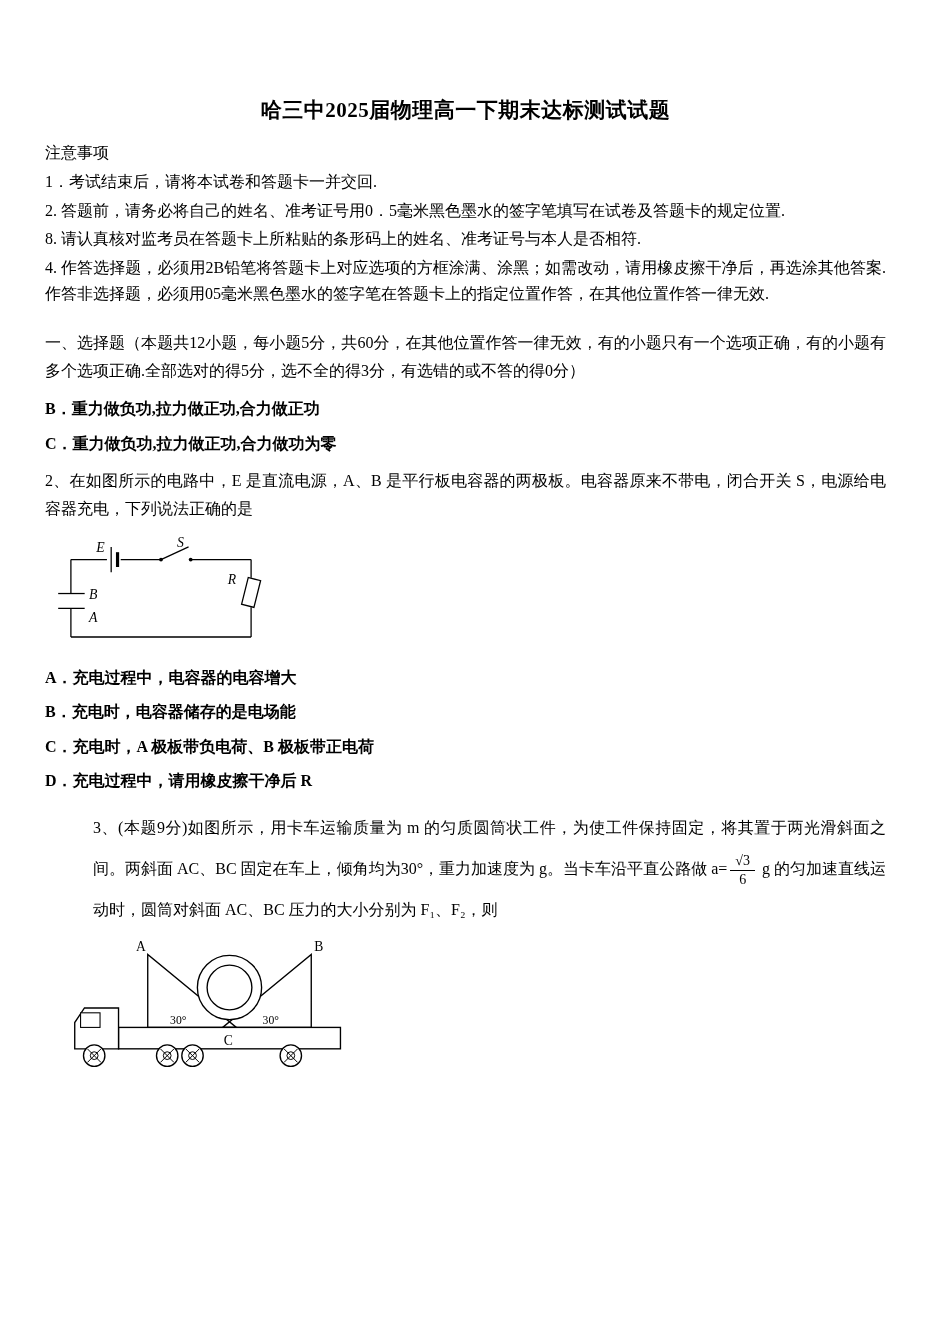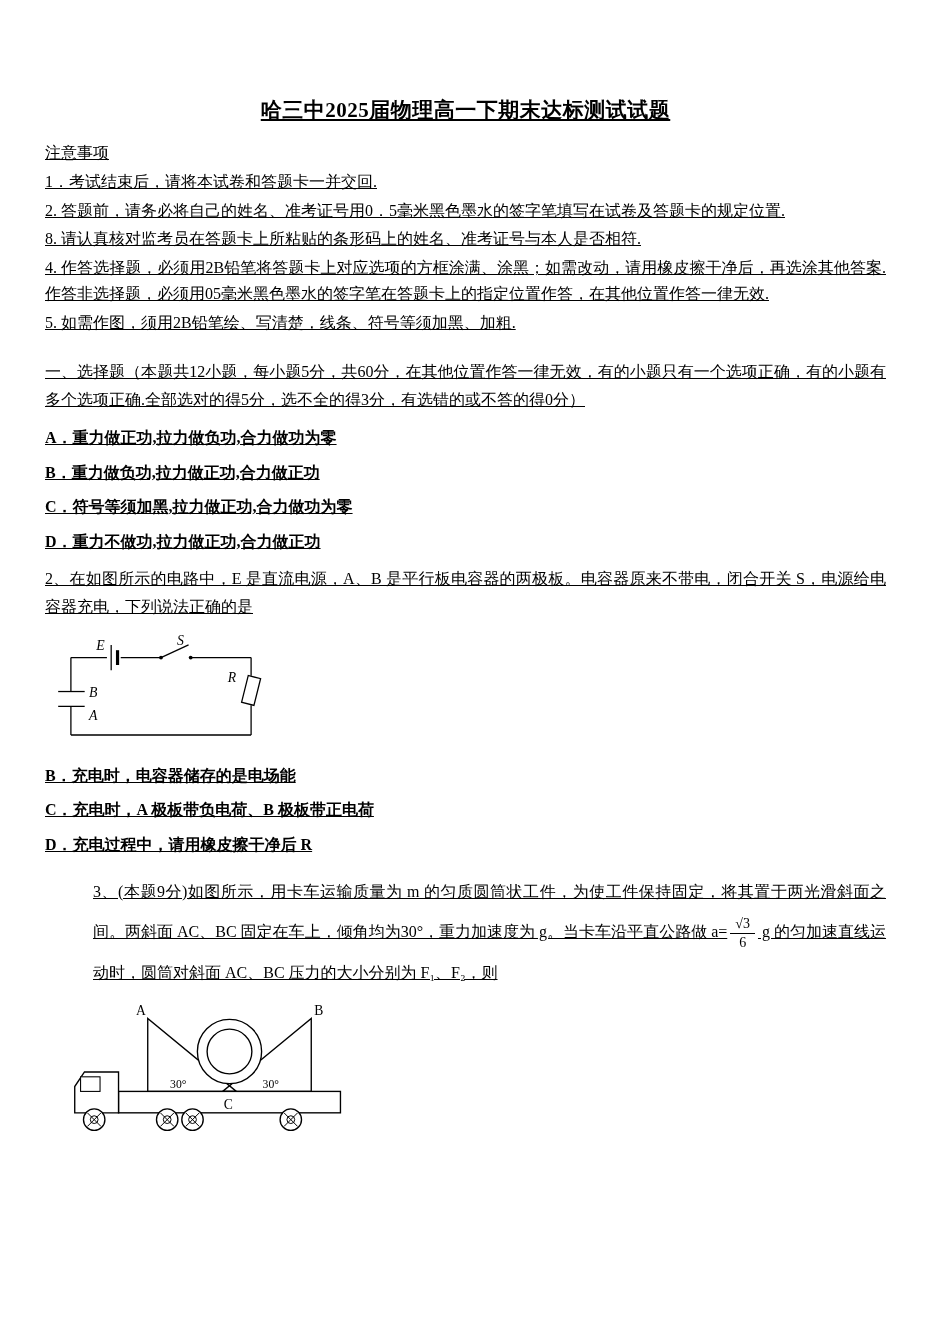--- a/index.html
+++ b/index.html
@@ -3,21 +3,21 @@
 <meta charset="utf-8">
 <style>
   * { box-sizing: border-box; }
   html,body { margin:0; padding:0; background:#fff; }
   body {
     width:950px; height:1344px; overflow:hidden;
     color:#000;
     font-family:"Liberation Serif","DejaVu Serif",serif;
     font-size:16px;
   }
-  .page { padding:96px 64px 0 45px;text-decoration:underline; }
+  .page { padding:96px 64px 0 45px; }
   h1.title {
     font-size:21px; font-weight:700; text-align:center;
     margin:0 0 16px 0; letter-spacing:0.5px;
   }
   p { margin:0; text-align:justify; }
   .notice-head { margin:2px 0 1px 0; line-height:1.6; }
   .line { margin:3px 0; line-height:1.62; }
   .section-head { margin:22px 0 8px 0; line-height:1.75; }
   .stem { margin:12px 0 2px 0; line-height:1.7; }
   .option { margin:13px 0; font-weight:700; line-height:1.35; }
@@ -39,29 +39,26 @@
 <div class="page">
 
   <h1 class="title">哈三中2025届物理高一下期末达标测试试题</h1>
 
   <div>
     <p class="notice-head">注意事项</p>
     <p class="line">1．考试结束后，请将本试卷和答题卡一并交回.</p>
     <p class="line">2. 答题前，请务必将自己的姓名、准考证号用0．5毫米黑色墨水的签字笔填写在试卷及答题卡的规定位置.</p>
     <p class="line">8. 请认真核对监考员在答题卡上所粘贴的条形码上的姓名、准考证号与本人是否相符.</p>
     <p class="line">4. 作答选择题，必须用2B铅笔将答题卡上对应选项的方框涂满、涂黑；如需改动，请用橡皮擦干净后，再选涂其他答案. 作答非选择题，必须用05毫米黑色墨水的签字笔在答题卡上的指定位置作答，在其他位置作答一律无效.</p>
-    <p class="line">5. 如需作图，须用2B铅笔绘、写清楚，线条、符号等须加黑、加粗.</p>
   </div>
 
   <p class="section-head">一、选择题（本题共12小题，每小题5分，共60分，在其他位置作答一律无效，有的小题只有一个选项正确，有的小题有多个选项正确.全部选对的得5分，选不全的得3分，有选错的或不答的得0分）</p>
 
-  <p class="option">A．重力做正功,拉力做负功,合力做功为零</p>
   <p class="option">B．重力做负功,拉力做正功,合力做正功</p>
-  <p class="option">C．符号等须加黑,拉力做正功,合力做功为零</p>
-  <p class="option">D．重力不做功,拉力做正功,合力做正功</p>
+  <p class="option">C．重力做负功,拉力做正功,合力做功为零</p>
 
   <p class="stem">2、在如图所示的电路中，E 是直流电源，A、B 是平行板电容器的两极板。电容器原来不带电，闭合开关 S，电源给电容器充电，下列说法正确的是</p>
 
   <div class="figure">
     <svg width="212" height="114" viewBox="0 0 200 107">
       <g stroke="#000" stroke-width="1.2" fill="none">
         <path d="M15,22 H49 M62,22 H100 M128,22 H185 M185,22 V39 M185,67 V95 M185,95 H15 M15,95 V68 M15,54 V22"></path>
         <g>
           <line x1="53" y1="10" x2="53" y2="34"></line>
           <line x1="59" y1="15" x2="59" y2="29" stroke-width="3"></line>
@@ -80,20 +77,21 @@
       <circle cx="100" cy="22" r="1.8" fill="#000"></circle>
       <circle cx="128" cy="22" r="1.8" fill="#000"></circle>
       <text class="svg-label" x="39" y="15" font-size="13">E</text>
       <text class="svg-label" x="115" y="10" font-size="13">S</text>
       <text class="svg-label" x="163" y="45" font-size="13">R</text>
       <text class="svg-label" x="32" y="59" font-size="13">B</text>
       <text class="svg-label" x="32" y="81" font-size="13">A</text>
     </svg>
   </div>
 
+  <p class="option">A．充电过程中，电容器的电容增大</p>
   <p class="option">B．充电时，电容器储存的是电场能</p>
   <p class="option">C．充电时，A 极板带负电荷、B 极板带正电荷</p>
   <p class="option">D．充电过程中，请用橡皮擦干净后 R</p>
 
   <p class="stem q3para">
     <span>3、(本题9分)如图所示，用卡车运输质量为 m 的匀质圆筒状工件，为使工件保持固定，将其置于两光滑斜面之间。两斜面 AC、BC 固定在车上，倾角均为30°，重力加速度为 g。当卡车沿平直公路做 a=</span><span class="frac"><span class="num">√3</span><span class="den">6</span></span><span> g 的匀加速直线运动时，圆筒对斜面 AC、BC 压力的大小分别为 F₁、F₂，则</span>
   </p>
 
   <div class="figure truck-fig">
     <svg width="292" height="140" viewBox="0 0 300 142">

